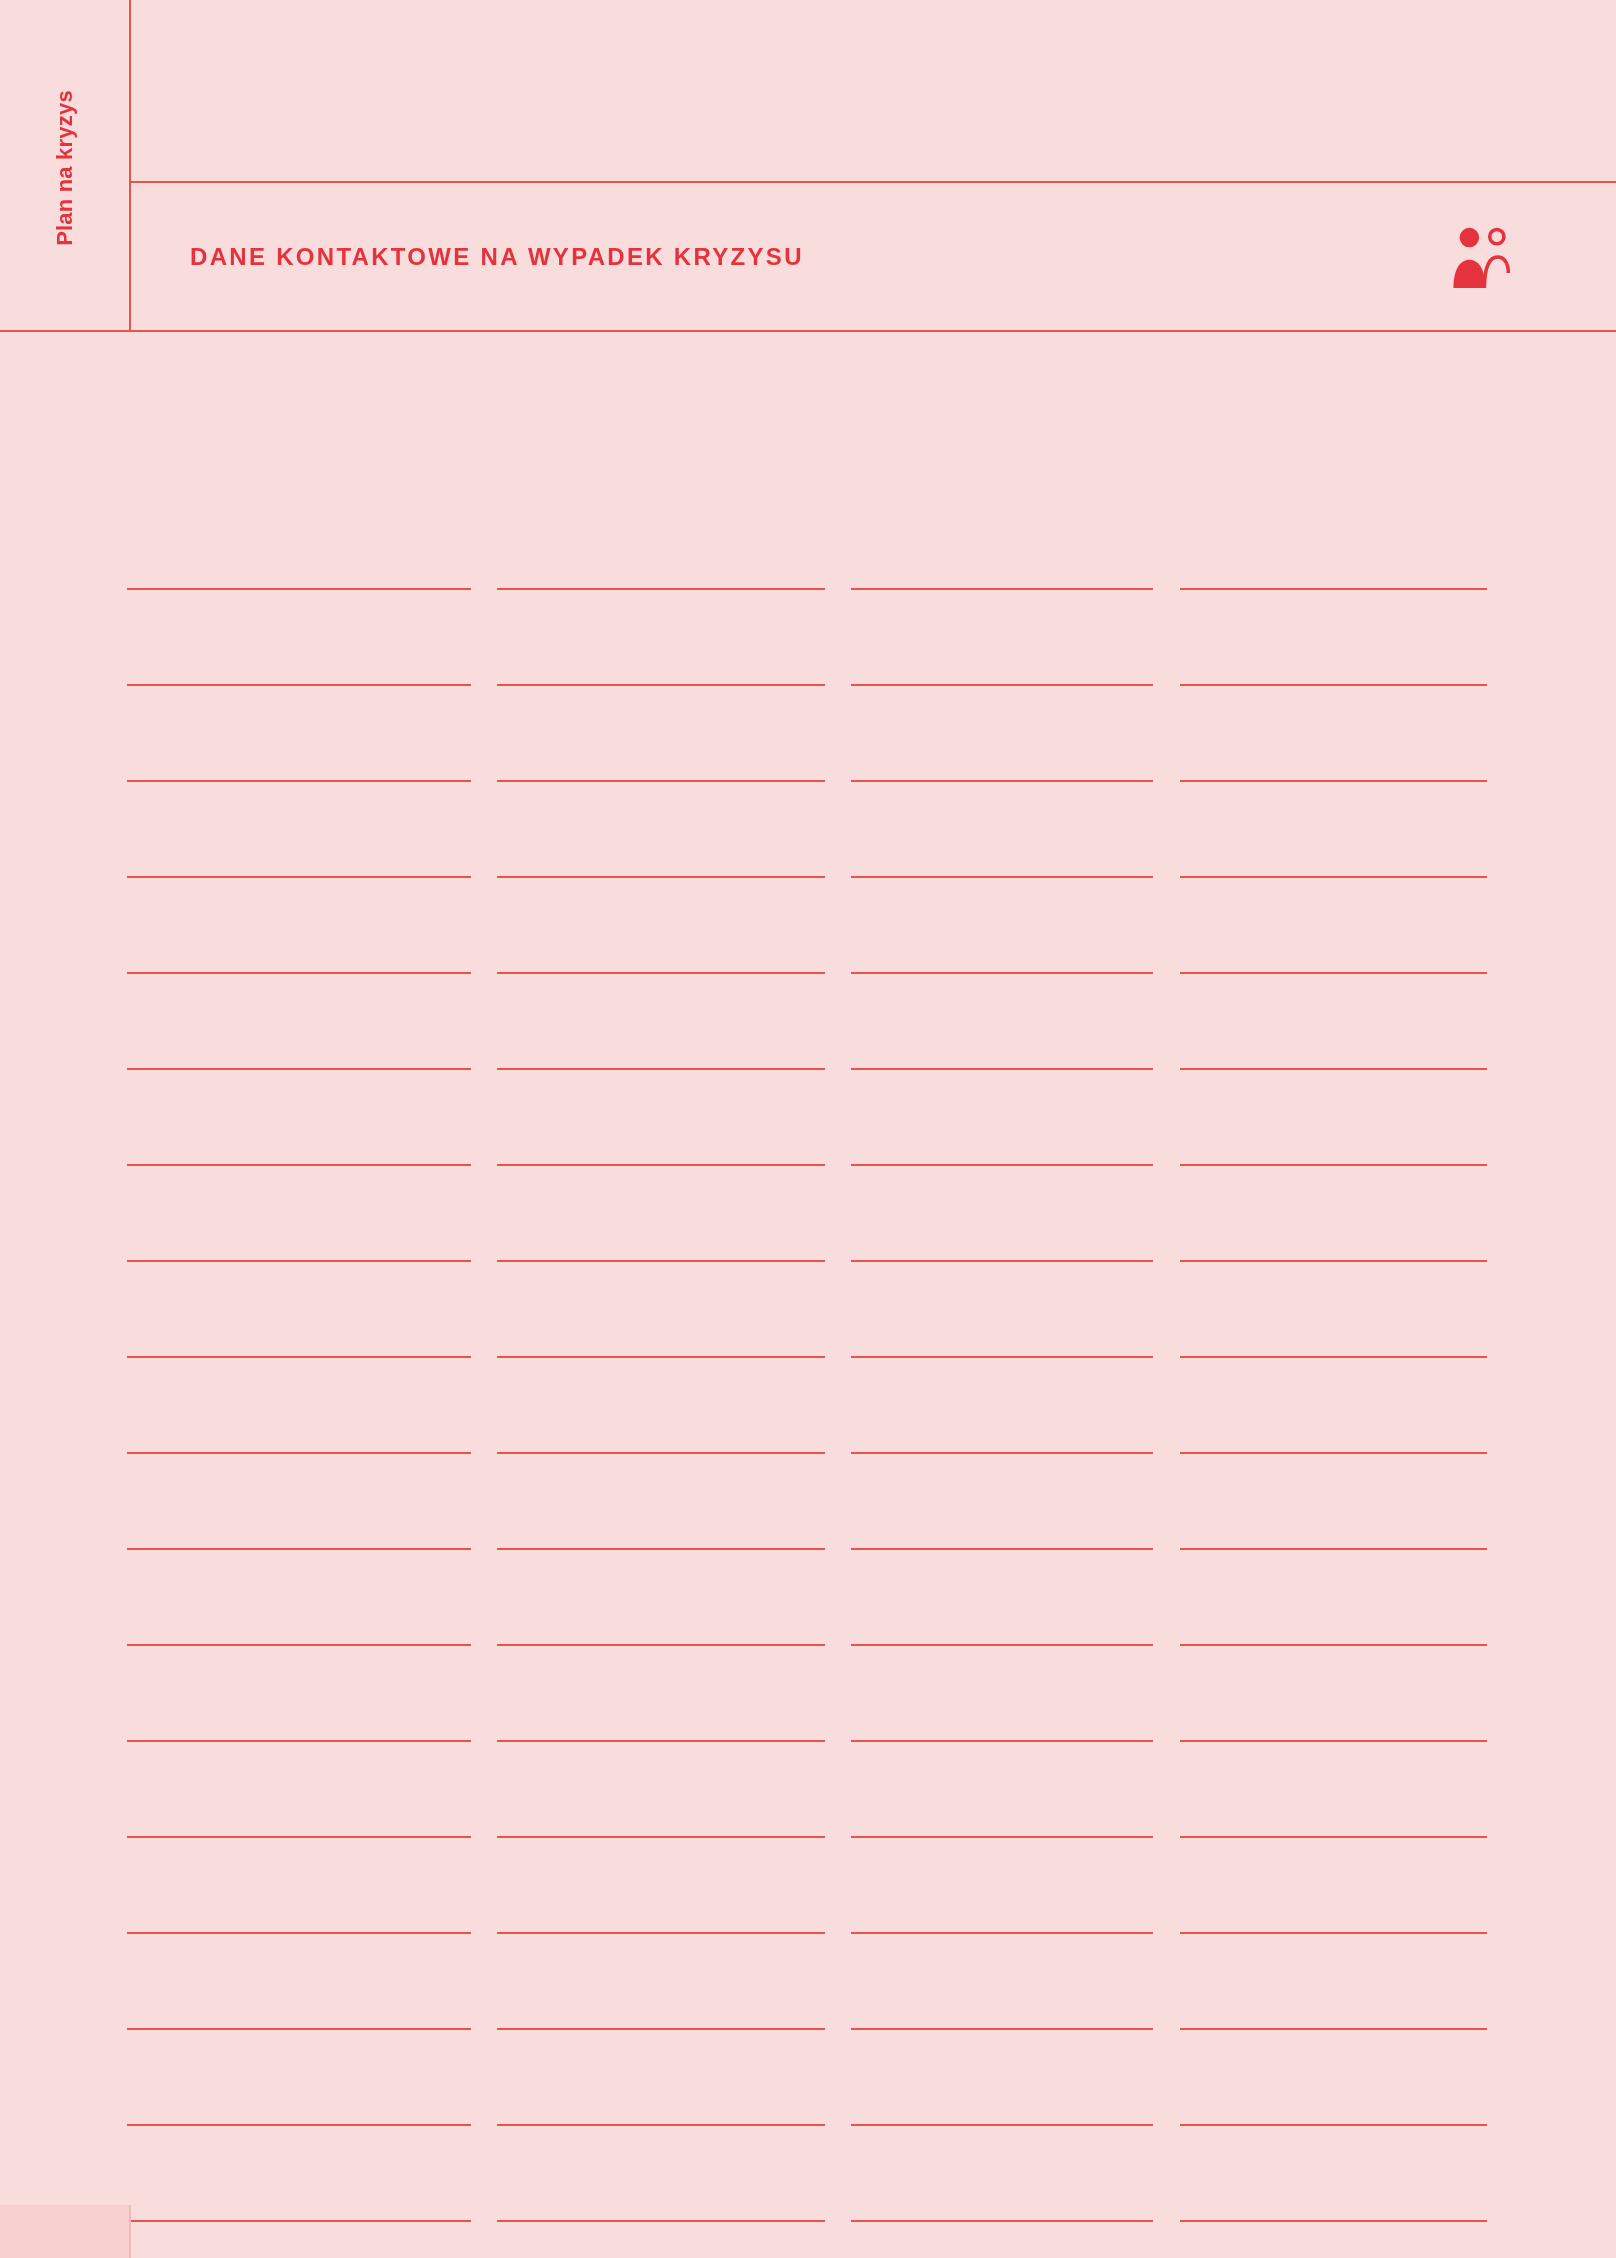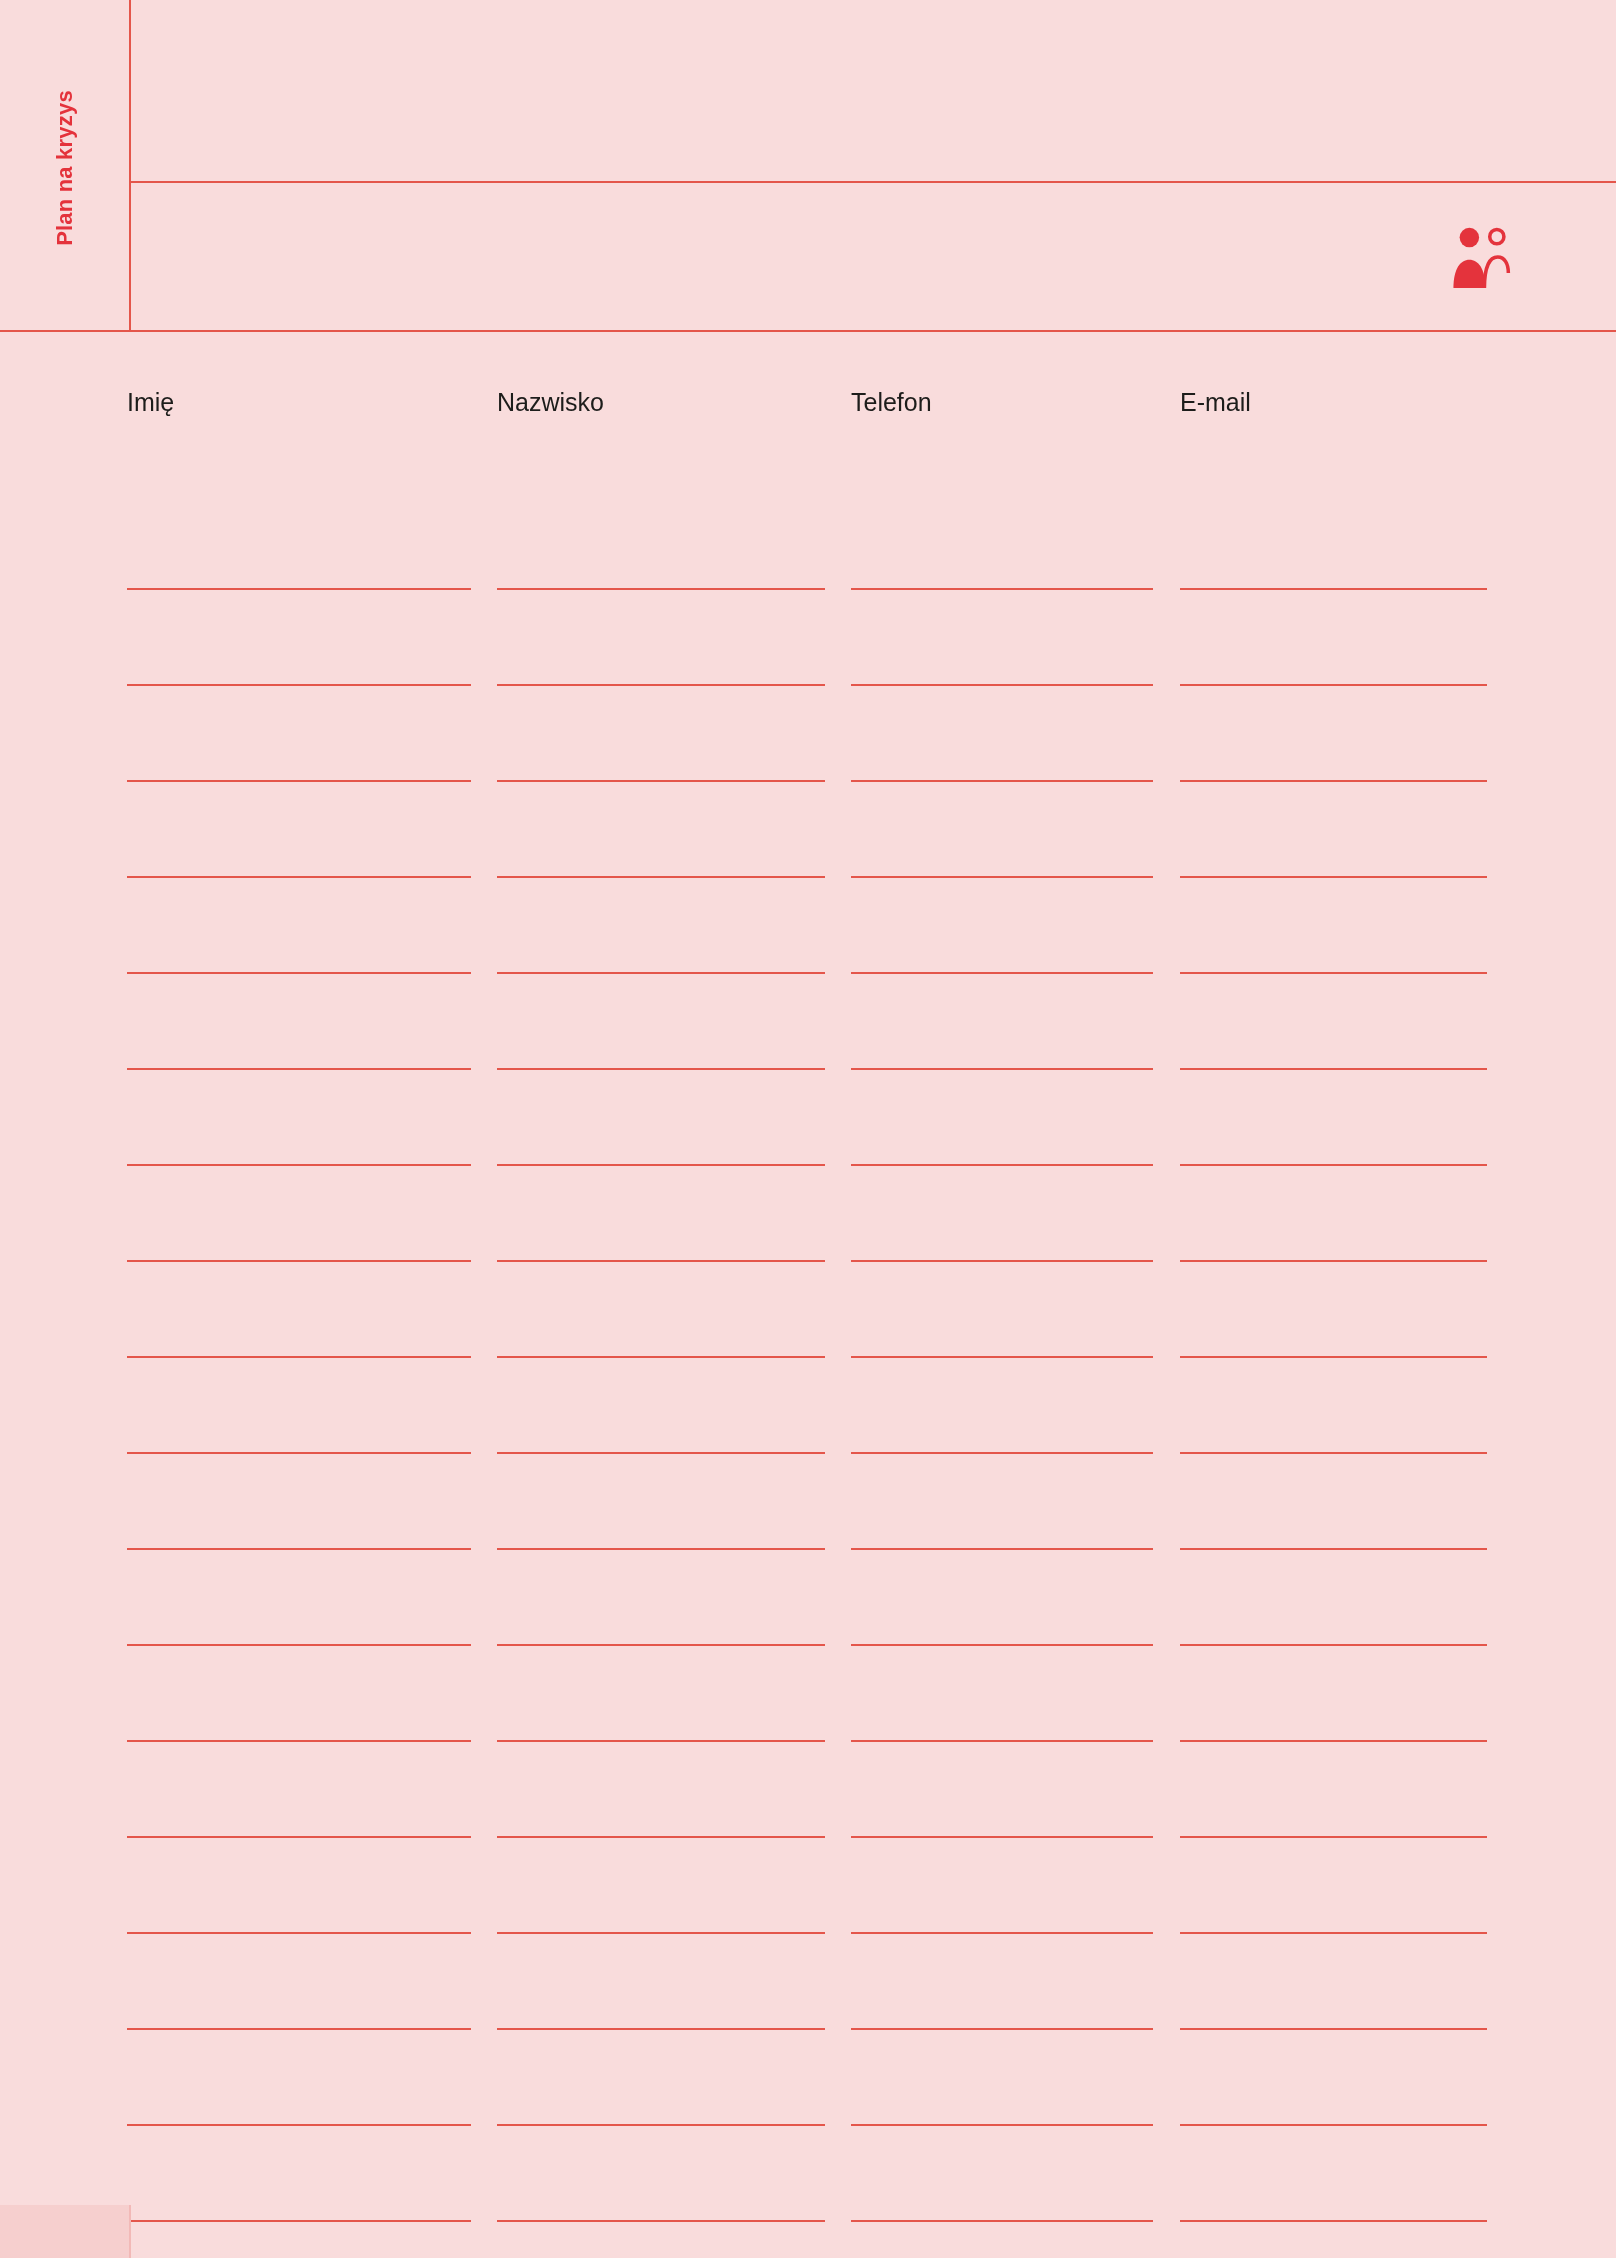--- a/index.html
+++ b/index.html
@@ -165,42 +165,37 @@
 <div class="page">
 
   <div class="side-tab">
     <div class="side-tab-label">Plan na kryzys</div>
   </div>
 
   <div class="side-rule"></div>
   <div class="rule-top"></div>
 
   <div class="title-band">
+    <div class="band-title">DANE KONTAKTOWE NA WYPADEK KRYZYSU</div>
     <div class="band-icon">
       <svg viewBox="0 0 72 70" width="64" height="62" aria-hidden="true">
 
         <circle cx="24" cy="13" r="11" fill="#e4333c"></circle>
 
         <path d="M6 70 C6 48 14 38 24 38 C34 38 42 48 42 70 Z" fill="#e4333c"></path>
 
         <circle cx="55" cy="12" r="8" fill="none" stroke="#e4333c" stroke-width="4"></circle>
 
         <path d="M41 70 C41 46 47 35 56 35 C64 35 68 43 68 53" fill="none" stroke="#e4333c" stroke-width="4" stroke-linecap="butt"></path>
       </svg>
     </div>
   </div>
 
   <div class="rule-bottom"></div>
 
-  <div class="headers">
-    <div class="col-header c0">Imię</div>
-    <div class="col-header c1">Nazwisko</div>
-    <div class="col-header c2">Telefon</div>
-    <div class="col-header c3">E-mail</div>
-  </div>
 
   <div class="lines" id="lines-grid">
       <div class="line-row">
         <div class="line c0"></div>
         <div class="line c1"></div>
         <div class="line c2"></div>
         <div class="line c3"></div>
       </div>
       <div class="line-row">
         <div class="line c0"></div>

